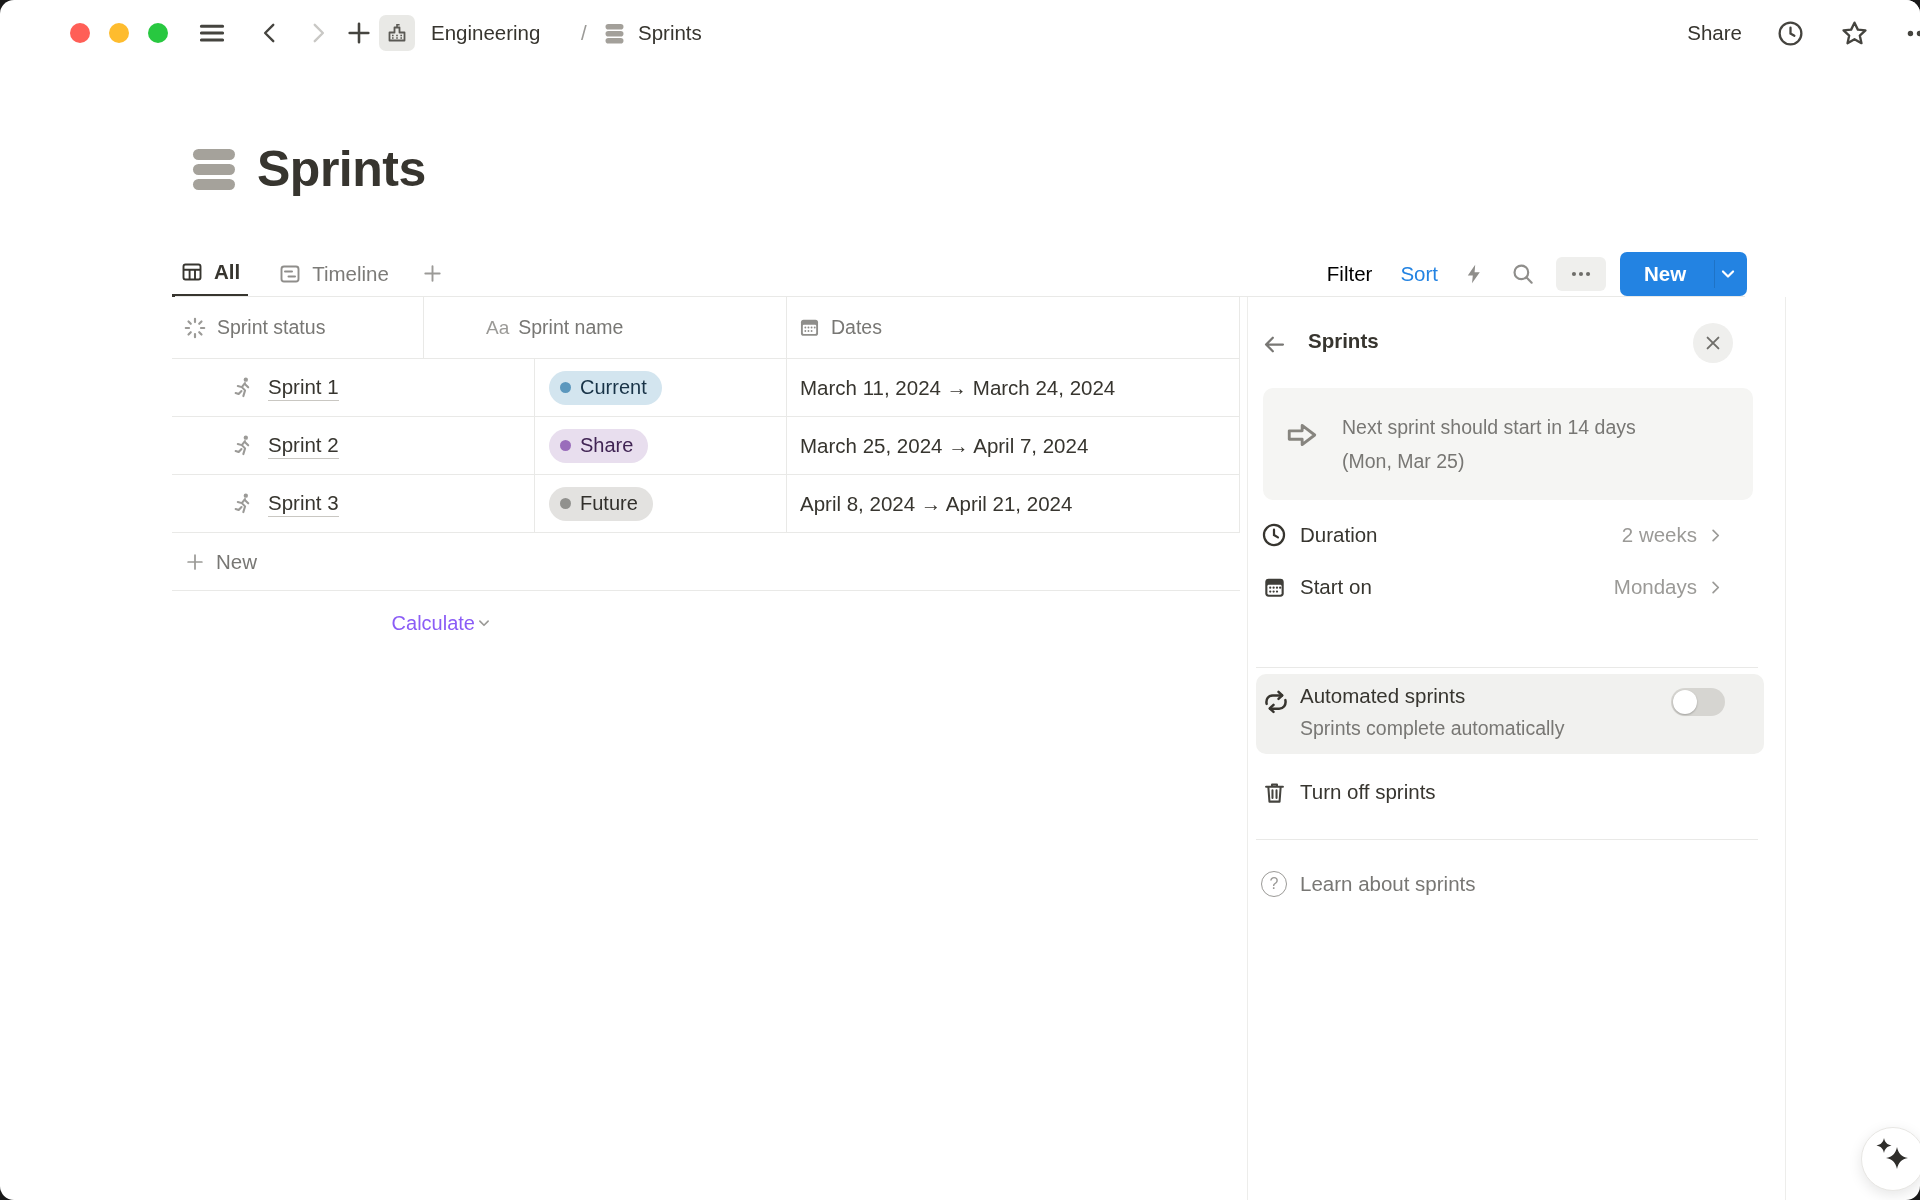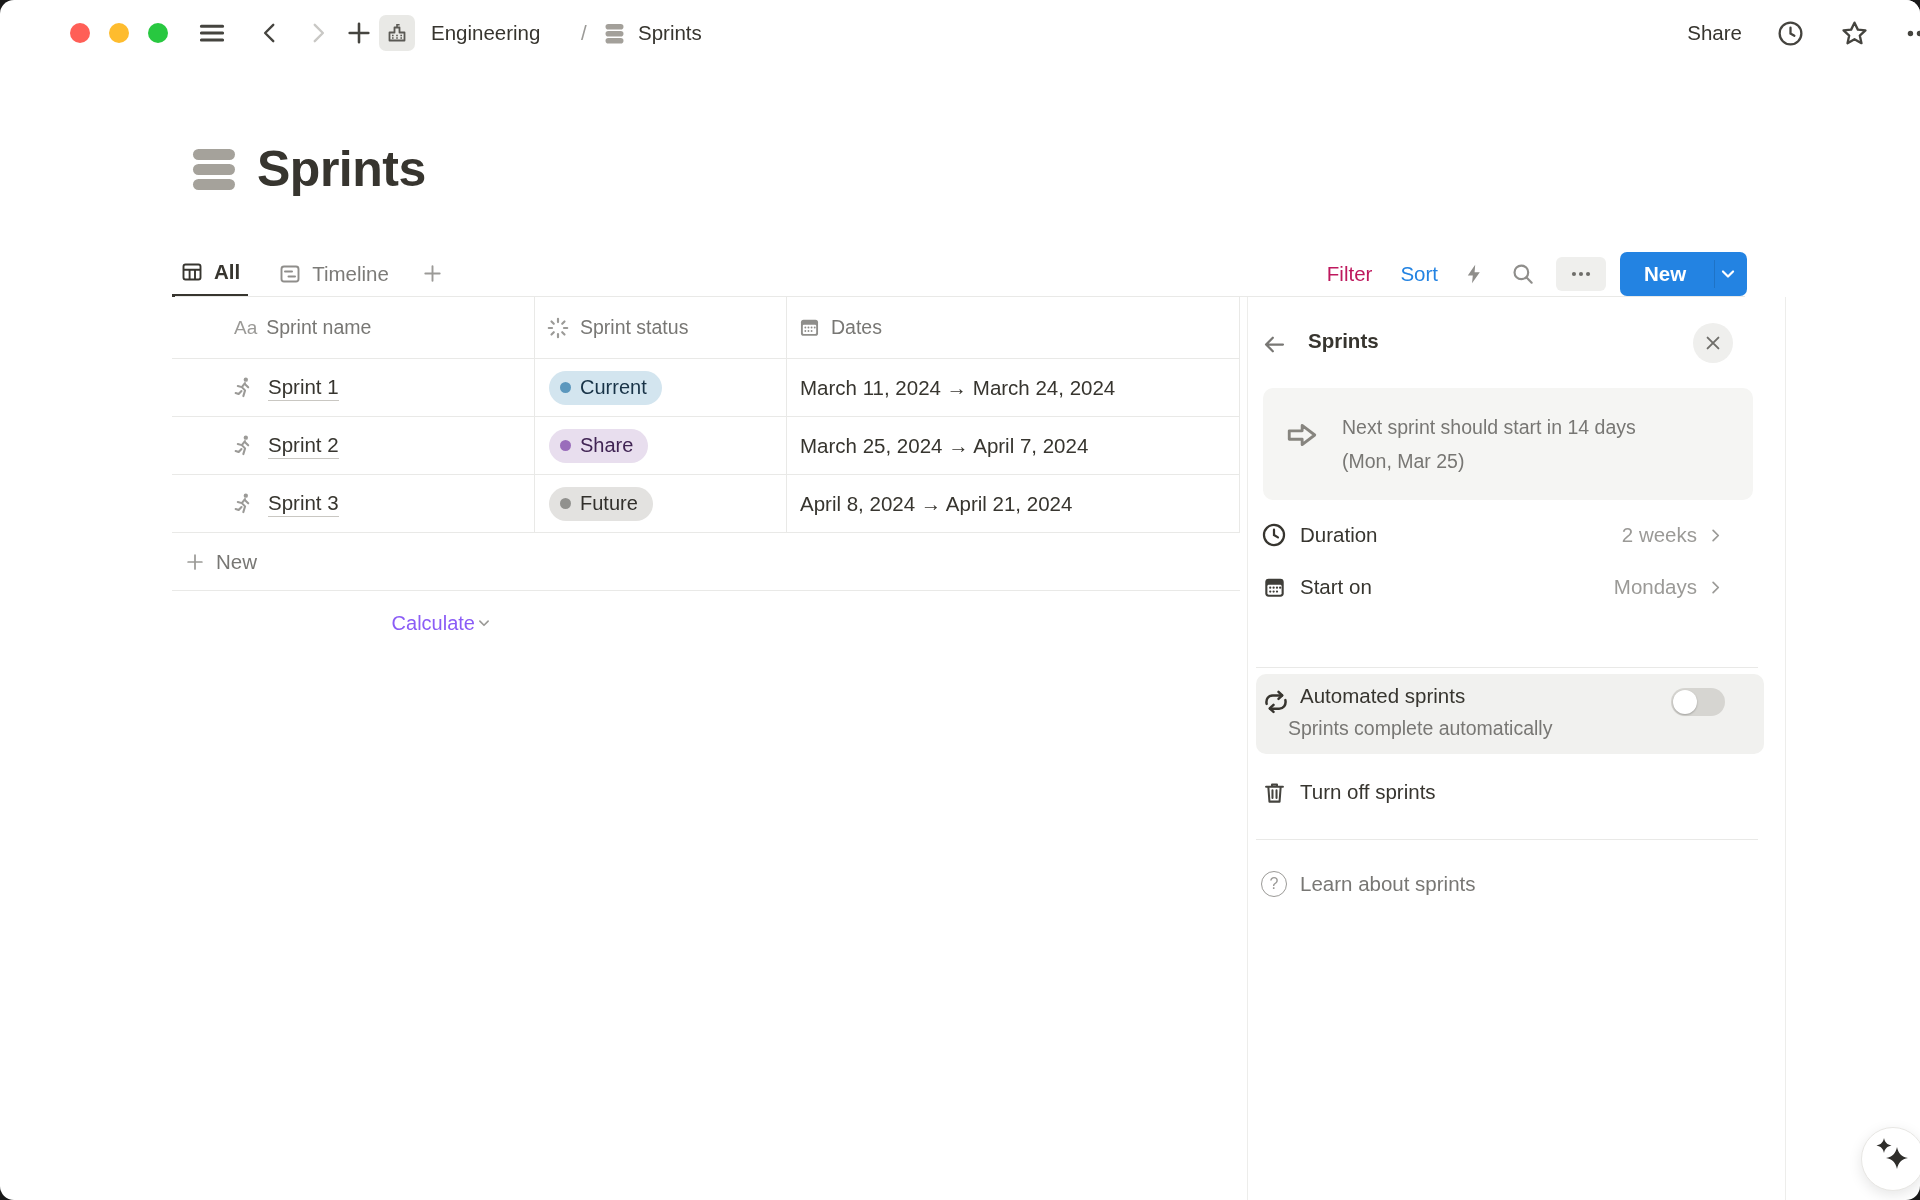--- a/index.html
+++ b/index.html
@@ -24,21 +24,21 @@
   .page-title { font-size:50px; font-weight:700; letter-spacing:-0.5px; color:#37352f; }
 
   
   .tabsbar { position:absolute; left:0; top:250px; width:100%; height:47px; }
   .tabs { position:absolute; left:172px; top:0; height:47px; display:flex; align-items:center; }
   .tab { display:flex; align-items:center; gap:10px; height:47px; padding:0 8px; font-size:20.5px; }
   .tab--active { font-weight:700; color:#37352f; border-bottom:3px solid #37352f; }
   .tab--inactive { color:#7c7b78; font-weight:500; margin-left:22px; }
   .tab-add { margin-left:24px; display:flex; align-items:center; }
   .toolbar { position:absolute; right:173px; top:0; height:47px; display:flex; align-items:center; }
-  .tb-filter { font-size:20.5px; color:#be185d; font-weight:500; }
+  .tb-filter { font-size:20.5px; color:#000000; font-weight:500; }
   .tb-sort { font-size:20.5px; color:#2383e2; font-weight:500; margin-left:28px; }
   .tb-icon { margin-left:24px; display:flex; align-items:center; }
   .tb-more { margin-left:20px; width:50px; height:34px; border-radius:6px; background:#efefed; display:flex; align-items:center; justify-content:center; }
   .btn-new { margin-left:14px; width:127px; height:44px; border-radius:7px; background:#2383e2; display:flex; align-items:center; position:relative; cursor:pointer; }
   .btn-new-label { color:#fff; font-size:20.5px; font-weight:700; padding-left:24px; }
   .btn-new-divider { position:absolute; left:94px; top:8px; width:1px; height:28px; background:rgba(0,0,0,0.12); }
   .btn-new-chev { position:absolute; right:8px; top:11px; }
   .rule { position:absolute; left:175px; top:296px; width:1570px; height:1px; background:#e9e9e7; }
 
   
@@ -72,21 +72,21 @@
   .p-notice-text { position:absolute; left:79px; top:22px; font-size:19.5px; line-height:34px; color:#787774; }
   .p-row { position:absolute; left:0; width:100%; height:52px; display:flex; align-items:center; padding:0 60px 0 12px; cursor:pointer; }
   .p-row .ric { width:28px; display:flex; justify-content:center; }
   .p-row .rlabel { margin-left:12px; font-size:20.5px; color:#37352f; }
   .p-row .rvalue { margin-left:auto; font-size:20.5px; color:#9b9a97; }
   .p-row .rchev { margin-left:9px; display:flex; }
   .p-div { position:absolute; left:8px; width:502px; height:1px; background:#e9e9e7; }
   .p-auto { position:absolute; left:8px; top:377px; width:508px; height:80px; background:#f1f1ef; border-radius:10px; cursor:pointer; }
   .p-auto-icon { position:absolute; left:5px; top:13px; }
   .p-auto-label { position:absolute; left:44px; top:10px; font-size:20.5px; color:#37352f; }
-  .p-auto-sub { position:absolute; left:32px; top:43px; font-size:19.5px; color:#787774; }
+  .p-auto-sub { position:absolute; left:44px; top:43px; font-size:19.5px; color:#787774; }
   .toggle { position:absolute; right:39px; top:14px; width:54px; height:28px; border-radius:14px; background:#d6d5d1; cursor:pointer; }
   .toggle .knob { position:absolute; left:2px; top:2px; width:24px; height:24px; border-radius:50%; background:#fff; box-shadow:0 1px 2px rgba(0,0,0,0.25); }
   .p-learn .rlabel { color:#787774; }
   .q-circle { width:26px; height:26px; border-radius:50%; border:1.8px solid #9b9a97; color:#9b9a97; font-size:16px; display:flex; align-items:center; justify-content:center; }
 
   
   .ai-fab { position:absolute; left:1861px; top:1127px; width:64px; height:64px; border-radius:50%; background:#fff; border:1px solid #e7e6e3; box-shadow:0 4px 14px rgba(0,0,0,0.10); cursor:pointer; }
 
   svg { display:block; }
 </style>
@@ -225,31 +225,31 @@
               <path d="M6.5 9.3 12 14.8l5.5-5.5" fill="none" stroke="#fff" stroke-width="2.4" stroke-linecap="round" stroke-linejoin="round"></path>
             </svg>
         </span>
       </div>
     </div>
   </div>
   <div class="rule"></div>
 
   <div class="table">
     <div class="t-header">
-      <div class="cell h-cell c-name h-name">
-        <span class="aa">Aa</span>
-        <span>Sprint name</span>
-      </div>
       <div class="cell h-cell c-status h-status">
         <svg width="26" height="26" viewBox="0 0 24 24">
           <g stroke="#9b9a97" stroke-width="2" stroke-linecap="round">
             <path d="M12 3.5v3M18 6l-2.1 2.1M20.5 12h-3M18 18l-2.1-2.1M12 20.5v-3M6 18l2.1-2.1M3.5 12h3M6 6l2.1 2.1"></path>
           </g>
         </svg>
         <span>Sprint status</span>
+      </div>
+      <div class="cell h-cell c-name h-name">
+        <span class="aa">Aa</span>
+        <span>Sprint name</span>
       </div>
       <div class="cell h-cell c-dates h-dates">
         <svg width="25" height="25" viewBox="0 0 24 24">
           <rect x="3.8" y="4.5" width="16.4" height="15.5" rx="2.5" fill="#8f8e8b"></rect>
           <rect x="5.6" y="9.4" width="12.8" height="8.8" rx="1" fill="#fff"></rect>
           <g fill="#8f8e8b">
               <circle cx="8" cy="12" r="0.9"></circle>
               <circle cx="11" cy="12" r="0.9"></circle>
               <circle cx="14" cy="12" r="0.9"></circle>
               <circle cx="17" cy="12" r="0.9"></circle>

